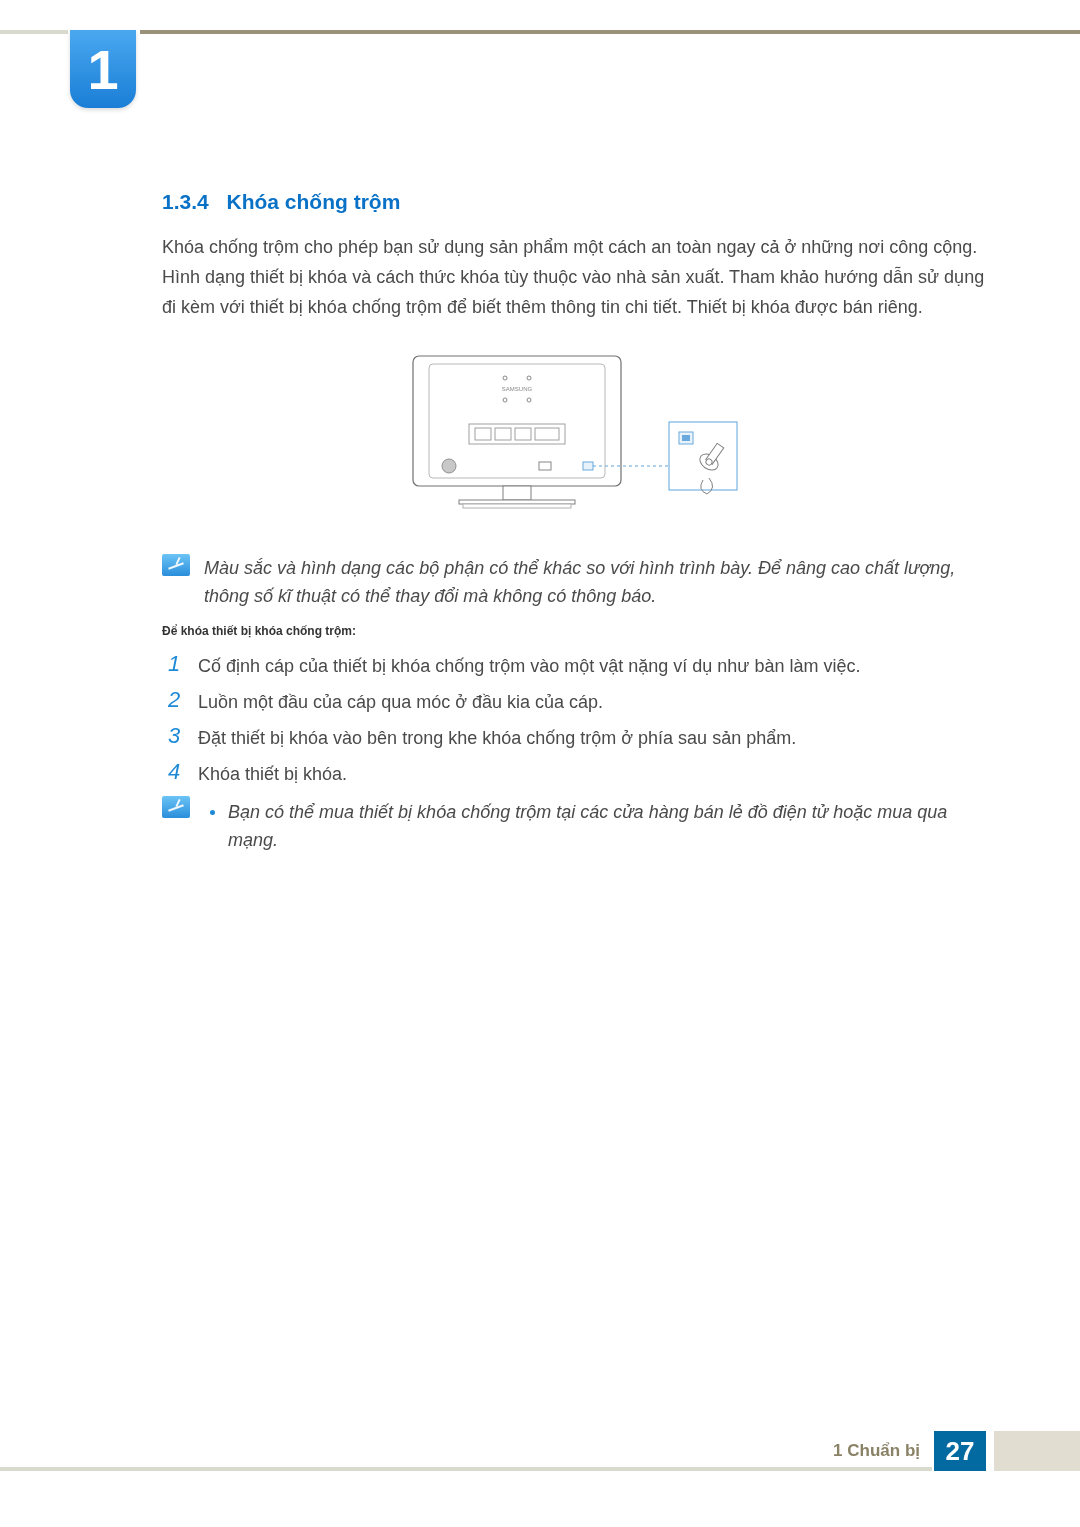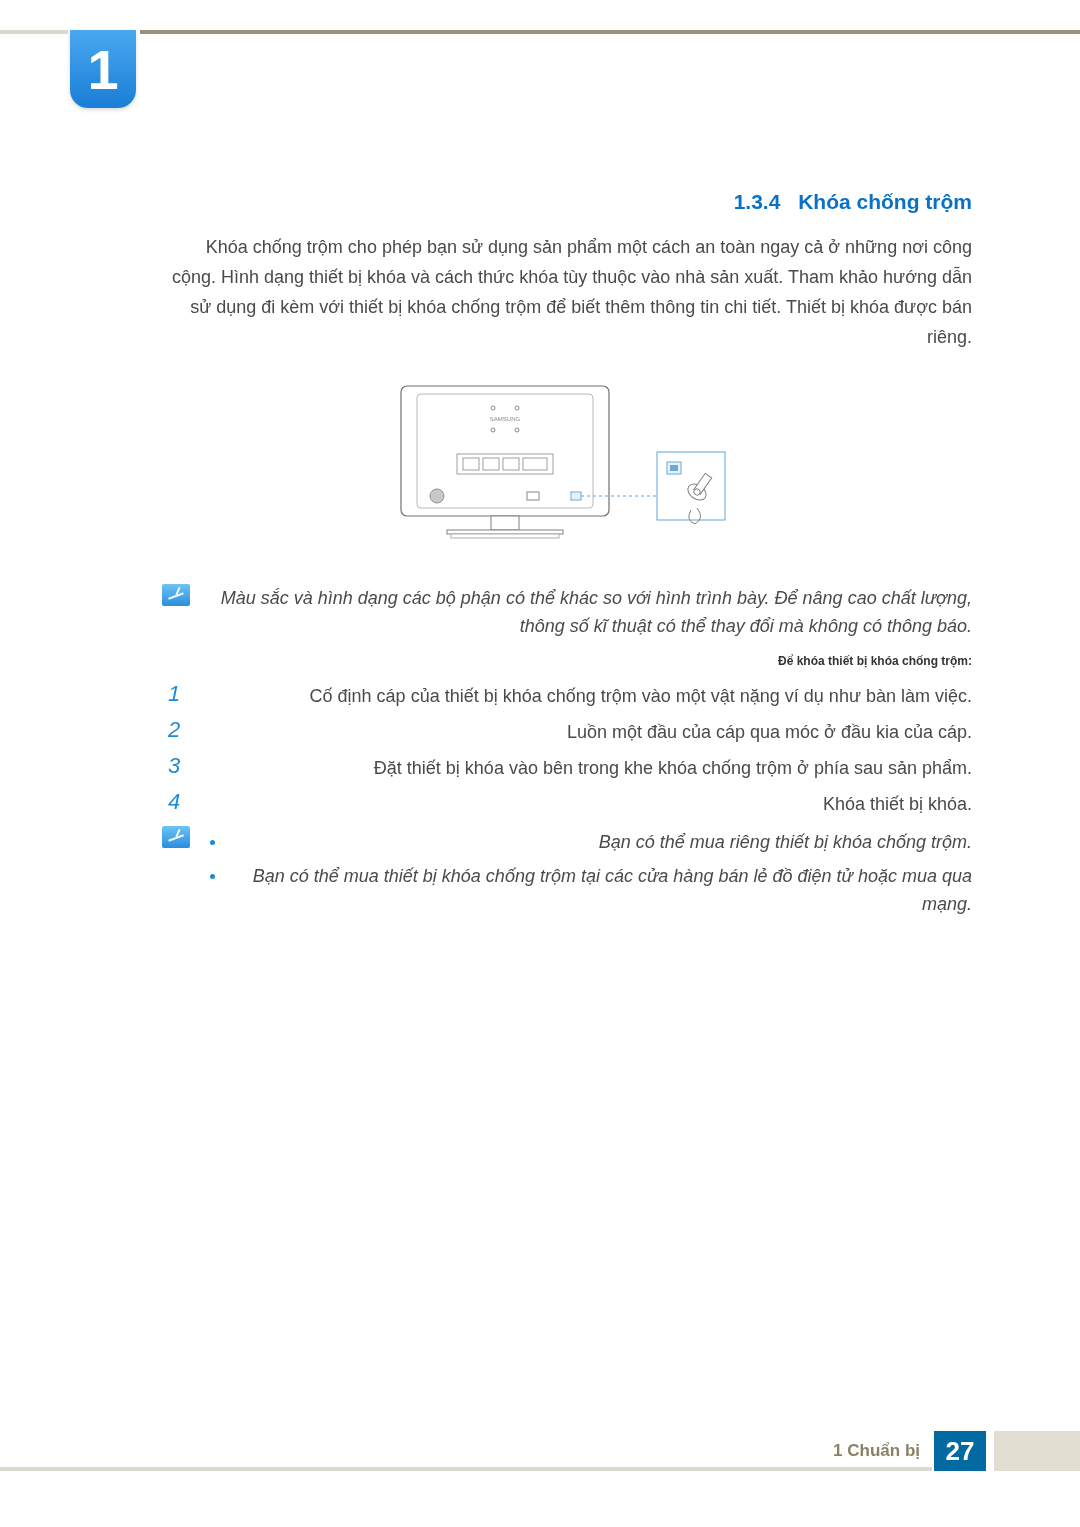--- a/index.html
+++ b/index.html
@@ -45,22 +45,21 @@
     font-size: 40px;
     font-weight: 700;
     color: #0a72c6;
   }
 
   
   .content {
     position: absolute;
     top: 190px;
     left: 162px;
-    right: 108px;
-    text-align: right;
+    right: 84px;
   }
   .sec-num {
     color: #0a72c6;
     font-size: 21px;
     font-weight: 700;
   }
   .sec-title {
     color: #0a72c6;
     font-size: 21px;
     font-weight: 700;
@@ -292,21 +291,20 @@
   <ol class="steps">
     <li>Cố định cáp của thiết bị khóa chống trộm vào một vật nặng ví dụ như bàn làm việc.</li>
     <li>Luồn một đầu của cáp qua móc ở đầu kia của cáp.</li>
     <li>Đặt thiết bị khóa vào bên trong khe khóa chống trộm ở phía sau sản phẩm.</li>
     <li>Khóa thiết bị khóa.</li>
   </ol>
 
   <div class="note">
     <div class="note-icon"></div>
     <ul class="bullets">
-      <li>Bạn có thể mua riêng thiết bị khóa chống trộm.</li>
       <li>Bạn có thể mua thiết bị khóa chống trộm tại các cửa hàng bán lẻ đồ điện tử hoặc mua qua mạng.</li>
     </ul>
   </div>
 
 </div>
 
 <div class="footer-stripe"></div>
 <div class="footer-bar-right"></div>
 <div class="footer">
   <div class="footer-label">1 Chuẩn bị</div>

